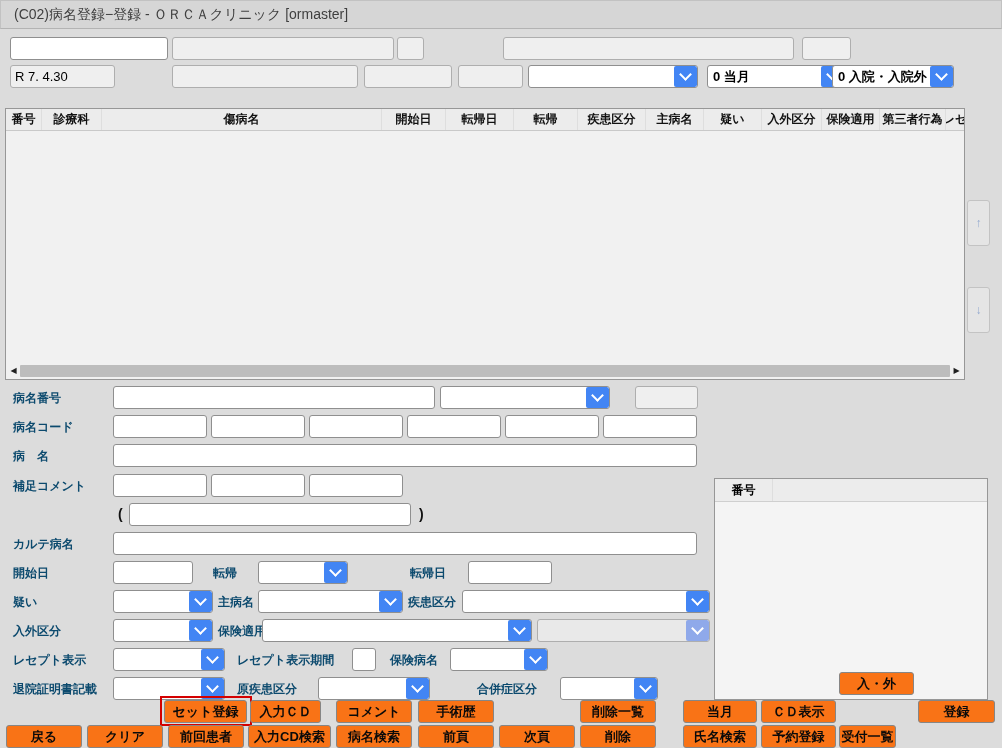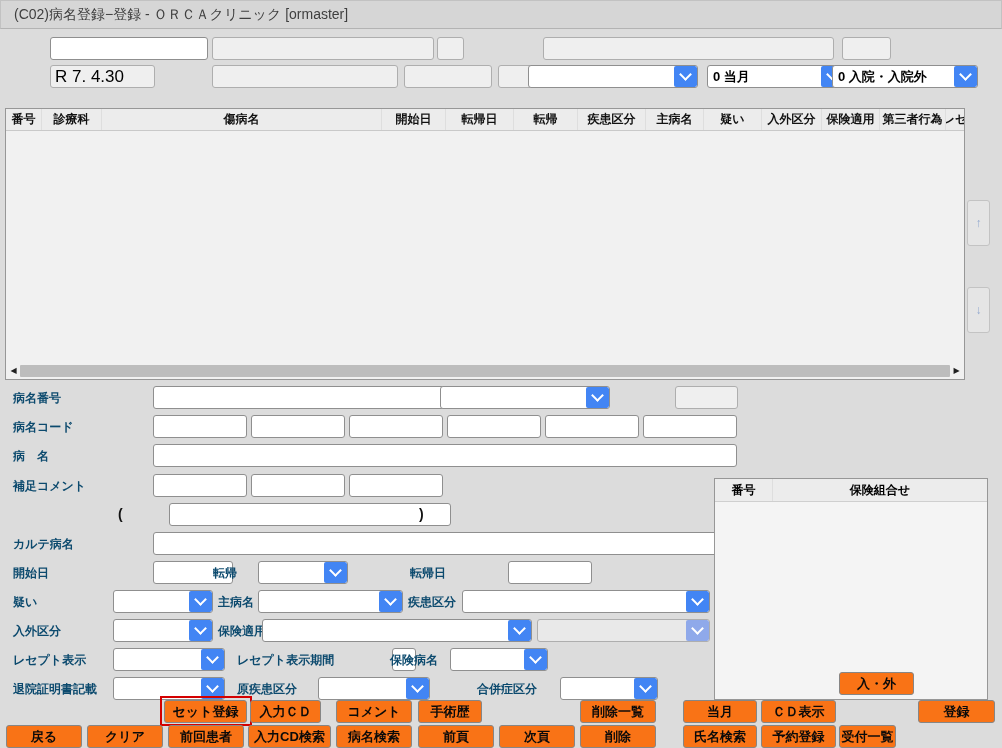--- a/index.html
+++ b/index.html
@@ -11,22 +11,22 @@
   
   .titlebar{
     position:absolute;left:0;top:0;width:1002px;height:29px;box-sizing:border-box;
     background:#d6d6d6;border:1px solid #c2c2c2;border-bottom:1px solid #b3b3b3;
     display:flex;align-items:center;padding-left:13px;
     color:#3f3f3f;font-size:14px;
   }
   
   .entry{
     position:absolute;height:23px;box-sizing:border-box;background:#ffffff;
-    border:1px solid #8f8f8f;border-radius:3px;font-size:17px;color:#000;
-    padding:0 4px;font-family:"Liberation Sans","DejaVu Sans",sans-serif;margin-left:40px;
+    border:1px solid #8f8f8f;border-radius:3px;font-size:13px;color:#000;
+    padding:0 4px;font-family:"Liberation Sans","DejaVu Sans",sans-serif;
   }
   .entry.dis{background:#efefef;border-color:#aeaeae;}
   .entry.small{padding:0 2px;}
   
   .select{
     position:absolute;height:23px;box-sizing:border-box;background:#fff;
     border:1px solid #8f8f8f;border-radius:3px;display:flex;align-items:stretch;overflow:hidden;
   }
   .select .txt{
     flex:1;font-size:13px;font-weight:bold;color:#000;display:flex;align-items:center;
@@ -106,21 +106,21 @@
   <span class="arr">
       <span class="chev"></span>
     </span>
 </div>
 <div class="select" style="left:707px;top:65px;width:138px;">
   <span class="txt">0 当月</span>
   <span class="arr">
       <span class="chev"></span>
     </span>
 </div>
-<div class="select" style="left:832px;top:65px;width:146px;">
+<div class="select" style="left:832px;top:65px;width:122px;">
   <span class="txt">0 入院・入院外</span>
   <span class="arr">
       <span class="chev"></span>
     </span>
 </div>
 
 <div class="dtable">
   <div class="thead">
     <div class="th" style="width:36px;">番号</div>
     <div class="th" style="width:60px;">診療科</div>
@@ -274,31 +274,30 @@
 <div class="select" style="left:560px;top:677px;width:98px;">
   <span class="txt"></span>
   <span class="arr">
       <span class="chev"></span>
     </span>
 </div>
 
 <div class="ins">
   <div class="ihead">
     <div class="ith" style="width:58px;">番号</div>
-    <div class="ith" style="flex:1;border-right:none;">保険組合せ</div>
   </div>
   <div style="height:198px;"></div>
 </div>
 
 <div class="redbox"></div>
 
 <div class="btn" style="left:164px;top:700px;width:83px;">セット登録</div>
 <div class="btn" style="left:250px;top:700px;width:71px;">入力ＣＤ</div>
 <div class="btn" style="left:336px;top:700px;width:76px;">コメント</div>
-<div class="btn" style="left:418px;top:700px;width:64px;">手術歴</div>
+<div class="btn" style="left:418px;top:700px;width:76px;">手術歴</div>
 <div class="btn" style="left:580px;top:700px;width:76px;">削除一覧</div>
 <div class="btn" style="left:683px;top:700px;width:74px;">当月</div>
 <div class="btn" style="left:761px;top:700px;width:75px;">ＣＤ表示</div>
 <div class="btn" style="left:839px;top:672px;width:75px;">入・外</div>
 
 <div class="btn" style="left:6px;top:725px;width:76px;">戻る</div>
 <div class="btn" style="left:87px;top:725px;width:76px;">クリア</div>
 <div class="btn" style="left:168px;top:725px;width:76px;">前回患者</div>
 <div class="btn" style="left:248px;top:725px;width:83px;">入力CD検索</div>
 <div class="btn" style="left:336px;top:725px;width:76px;">病名検索</div>

